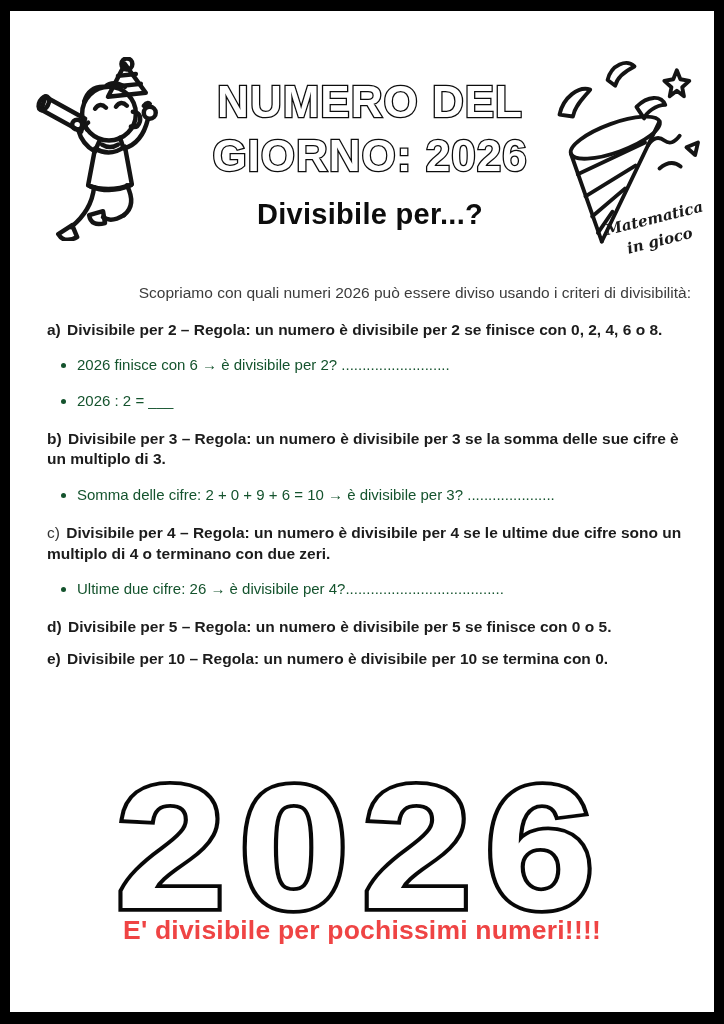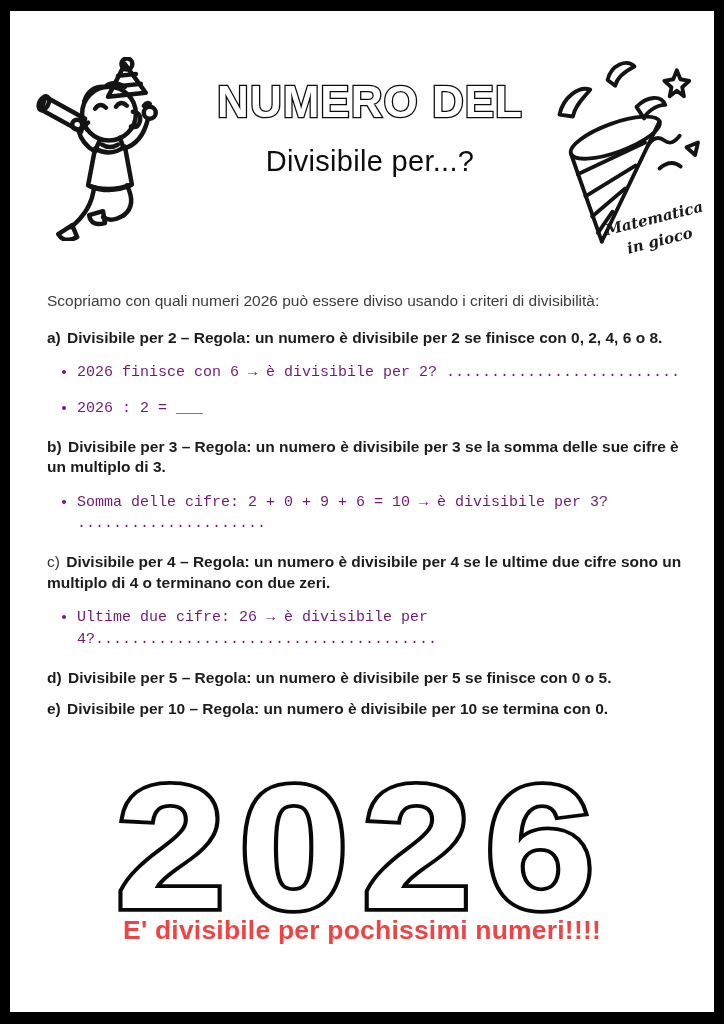--- a/index.html
+++ b/index.html
@@ -23,30 +23,30 @@
     font-family:"DejaVu Serif","Liberation Serif",serif;
     font-style:italic;font-weight:600;font-size:15px;color:#1a1a1a;line-height:1.5;
   }
   .title-block{position:absolute;left:172px;top:64px;width:376px;text-align:center;}
   .title-line{
     font-size:44px;font-weight:800;letter-spacing:1px;line-height:1.22;
     color:#fff;-webkit-text-stroke:2.6px #0d0d0d;paint-order:stroke fill;
     white-space:nowrap;
   }
   .subtitle{
-    margin-top:16px;font-size:29px;font-weight:400;color:#0d0d0d;letter-spacing:0.3px;
+    margin-top:16px;font-size:29px;font-weight:700;color:#0d0d0d;letter-spacing:0.3px;
   }
   
   .content{position:absolute;left:37px;top:272px;width:644px;color:#3c3c3c;}
-  .intro{margin:8px 0 16px 0;font-size:15.5px;line-height:1.35;color:#3c3c3c;}
+  .intro{margin:0 0 16px 0;font-size:15.5px;line-height:1.35;color:#3c3c3c;text-align:right;}
   .rule{margin:0 0 11px 0;font-size:15.5px;line-height:1.32;font-weight:700;color:#1c1c1c;}
   .rule .prefix{font-weight:700;color:#1c1c1c;margin-right:2px;}
   .rule .prefix.light{font-weight:400;color:#333;}
   ul.answers{margin:0 0 18px 0;padding:0 0 0 30px;list-style:disc;}
-  ul.answers li{font-size:15px;line-height:1.42;color:#701a75;margin:14px 0;font-family:Liberation Mono, monospace;}
+  ul.answers li{font-size:15px;line-height:1.42;color:#14532d;margin:14px 0;}
   
   .big-number{
     position:absolute;left:0;top:748px;width:100%;text-align:center;
     font-size:176px;font-weight:800;line-height:1;letter-spacing:12px;
     color:#fff;-webkit-text-stroke:7.5px #080808;paint-order:stroke fill;
     transform:scaleX(1.12);transform-origin:center;
   }
   .footer-msg{
     position:absolute;left:0;top:904px;width:100%;text-align:center;
     font-size:26.5px;font-weight:800;color:#ef4444;letter-spacing:0.2px;
@@ -96,20 +96,21 @@
         <path d="M40,169 L26,178 Q32,188 45,181 Z"></path>
         <path d="M95,129 Q105,149 92,159"></path>
         <path d="M92,159 Q79,167 71,161"></path>
         <path d="M71,155 L57,159 Q59,171 73,167 Z"></path>
       </g>
     </svg>
   </div>
 
   <div class="title-block">
     <div class="title-line">NUMERO DEL</div>
+    <div class="title-line">GIORNO: 2026</div>
     <div class="subtitle">Divisibile per...?</div>
   </div>
 
   <div class="illus popper">
     <svg viewBox="0 0 170 210">
       <g class="lineart" stroke-width="4">
 
         <ellipse cx="78" cy="88" rx="49" ry="15" transform="rotate(-20 78 88)"></ellipse>
         <path d="M32,105 L64,196"></path>
         <path d="M124,71 L64,196"></path>

